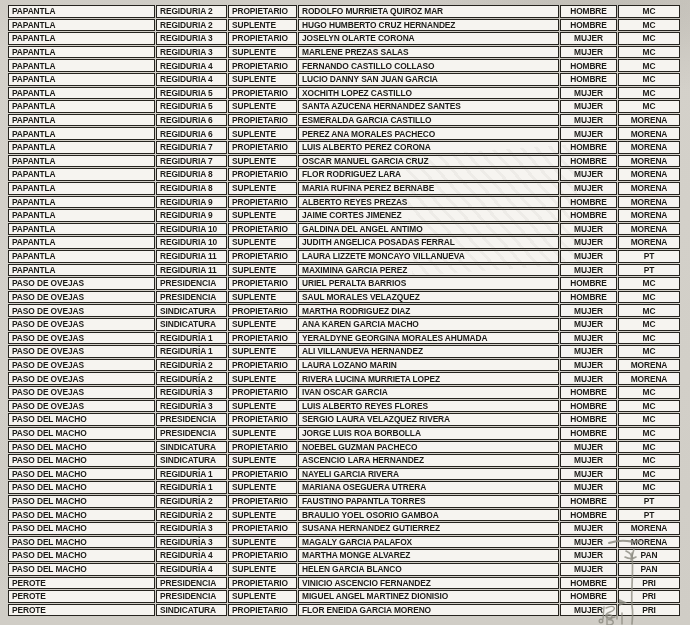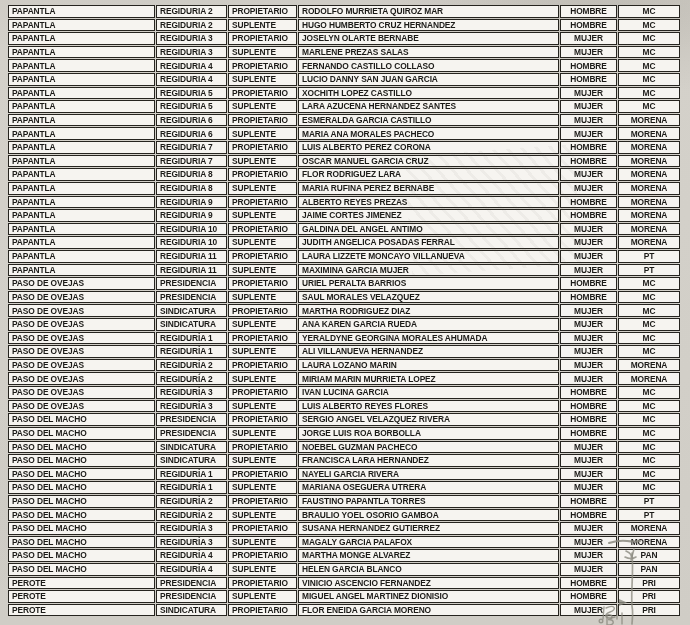--- a/index.html
+++ b/index.html
@@ -71,21 +71,21 @@
           <td class="c-office">REGIDURIA 2</td>
           <td class="c-role">SUPLENTE</td>
           <td class="c-name">HUGO HUMBERTO CRUZ HERNANDEZ</td>
           <td class="c-gender">HOMBRE</td>
           <td class="c-party">MC</td>
         </tr>
         <tr>
           <td class="c-muni">PAPANTLA</td>
           <td class="c-office">REGIDURIA 3</td>
           <td class="c-role">PROPIETARIO</td>
-          <td class="c-name">JOSELYN OLARTE BERNABE</td>
+          <td class="c-name">JOSELYN OLARTE CORONA</td>
           <td class="c-gender">MUJER</td>
           <td class="c-party">MC</td>
         </tr>
         <tr>
           <td class="c-muni">PAPANTLA</td>
           <td class="c-office">REGIDURIA 3</td>
           <td class="c-role">SUPLENTE</td>
           <td class="c-name">MARLENE PREZAS SALAS</td>
           <td class="c-gender">MUJER</td>
           <td class="c-party">MC</td>
@@ -111,37 +111,37 @@
           <td class="c-office">REGIDURIA 5</td>
           <td class="c-role">PROPIETARIO</td>
           <td class="c-name">XOCHITH LOPEZ CASTILLO</td>
           <td class="c-gender">MUJER</td>
           <td class="c-party">MC</td>
         </tr>
         <tr>
           <td class="c-muni">PAPANTLA</td>
           <td class="c-office">REGIDURIA 5</td>
           <td class="c-role">SUPLENTE</td>
-          <td class="c-name">LARA AZUCENA HERNANDEZ SANTES</td>
+          <td class="c-name">SANTA AZUCENA HERNANDEZ SANTES</td>
           <td class="c-gender">MUJER</td>
           <td class="c-party">MC</td>
         </tr>
         <tr>
           <td class="c-muni">PAPANTLA</td>
           <td class="c-office">REGIDURIA 6</td>
           <td class="c-role">PROPIETARIO</td>
           <td class="c-name">ESMERALDA GARCIA CASTILLO</td>
           <td class="c-gender">MUJER</td>
           <td class="c-party">MORENA</td>
         </tr>
         <tr>
           <td class="c-muni">PAPANTLA</td>
           <td class="c-office">REGIDURIA 6</td>
           <td class="c-role">SUPLENTE</td>
-          <td class="c-name">MARIA ANA MORALES PACHECO</td>
+          <td class="c-name">PEREZ ANA MORALES PACHECO</td>
           <td class="c-gender">MUJER</td>
           <td class="c-party">MORENA</td>
         </tr>
         <tr>
           <td class="c-muni">PAPANTLA</td>
           <td class="c-office">REGIDURIA 7</td>
           <td class="c-role">PROPIETARIO</td>
           <td class="c-name">LUIS ALBERTO PEREZ CORONA</td>
           <td class="c-gender">HOMBRE</td>
           <td class="c-party">MORENA</td>
@@ -207,21 +207,21 @@
           <td class="c-office">REGIDURIA 11</td>
           <td class="c-role">PROPIETARIO</td>
           <td class="c-name">LAURA LIZZETE MONCAYO VILLANUEVA</td>
           <td class="c-gender">MUJER</td>
           <td class="c-party">PT</td>
         </tr>
         <tr>
           <td class="c-muni">PAPANTLA</td>
           <td class="c-office">REGIDURIA 11</td>
           <td class="c-role">SUPLENTE</td>
-          <td class="c-name">MAXIMINA GARCIA MUJER</td>
+          <td class="c-name">MAXIMINA GARCIA PEREZ</td>
           <td class="c-gender">MUJER</td>
           <td class="c-party">PT</td>
         </tr>
         <tr>
           <td class="c-muni">PASO DE OVEJAS</td>
           <td class="c-office">PRESIDENCIA</td>
           <td class="c-role">PROPIETARIO</td>
           <td class="c-name">URIEL PERALTA BARRIOS</td>
           <td class="c-gender">HOMBRE</td>
           <td class="c-party">MC</td>
@@ -239,21 +239,21 @@
           <td class="c-office">SINDICATURA</td>
           <td class="c-role">PROPIETARIO</td>
           <td class="c-name">MARTHA RODRIGUEZ DIAZ</td>
           <td class="c-gender">MUJER</td>
           <td class="c-party">MC</td>
         </tr>
         <tr>
           <td class="c-muni">PASO DE OVEJAS</td>
           <td class="c-office">SINDICATURA</td>
           <td class="c-role">SUPLENTE</td>
-          <td class="c-name">ANA KAREN GARCIA RUEDA</td>
+          <td class="c-name">ANA KAREN GARCIA MACHO</td>
           <td class="c-gender">MUJER</td>
           <td class="c-party">MC</td>
         </tr>
         <tr>
           <td class="c-muni">PASO DE OVEJAS</td>
           <td class="c-office">REGIDURÍA 1</td>
           <td class="c-role">PROPIETARIO</td>
           <td class="c-name">YERALDYNE GEORGINA MORALES AHUMADA</td>
           <td class="c-gender">MUJER</td>
           <td class="c-party">MC</td>
@@ -271,45 +271,45 @@
           <td class="c-office">REGIDURÍA 2</td>
           <td class="c-role">PROPIETARIO</td>
           <td class="c-name">LAURA LOZANO MARIN</td>
           <td class="c-gender">MUJER</td>
           <td class="c-party">MORENA</td>
         </tr>
         <tr>
           <td class="c-muni">PASO DE OVEJAS</td>
           <td class="c-office">REGIDURÍA 2</td>
           <td class="c-role">SUPLENTE</td>
-          <td class="c-name">MIRIAM MARIN MURRIETA LOPEZ</td>
+          <td class="c-name">RIVERA LUCINA MURRIETA LOPEZ</td>
           <td class="c-gender">MUJER</td>
           <td class="c-party">MORENA</td>
         </tr>
         <tr>
           <td class="c-muni">PASO DE OVEJAS</td>
           <td class="c-office">REGIDURÍA 3</td>
           <td class="c-role">PROPIETARIO</td>
-          <td class="c-name">IVAN LUCINA GARCIA</td>
+          <td class="c-name">IVAN OSCAR GARCIA</td>
           <td class="c-gender">HOMBRE</td>
           <td class="c-party">MC</td>
         </tr>
         <tr>
           <td class="c-muni">PASO DE OVEJAS</td>
           <td class="c-office">REGIDURÍA 3</td>
           <td class="c-role">SUPLENTE</td>
           <td class="c-name">LUIS ALBERTO REYES FLORES</td>
           <td class="c-gender">HOMBRE</td>
           <td class="c-party">MC</td>
         </tr>
         <tr>
           <td class="c-muni">PASO DEL MACHO</td>
           <td class="c-office">PRESIDENCIA</td>
           <td class="c-role">PROPIETARIO</td>
-          <td class="c-name">SERGIO ANGEL VELAZQUEZ RIVERA</td>
+          <td class="c-name">SERGIO LAURA VELAZQUEZ RIVERA</td>
           <td class="c-gender">HOMBRE</td>
           <td class="c-party">MC</td>
         </tr>
         <tr>
           <td class="c-muni">PASO DEL MACHO</td>
           <td class="c-office">PRESIDENCIA</td>
           <td class="c-role">SUPLENTE</td>
           <td class="c-name">JORGE LUIS ROA BORBOLLA</td>
           <td class="c-gender">HOMBRE</td>
           <td class="c-party">MC</td>
@@ -319,21 +319,21 @@
           <td class="c-office">SINDICATURA</td>
           <td class="c-role">PROPIETARIO</td>
           <td class="c-name">NOEBEL GUZMAN PACHECO</td>
           <td class="c-gender">MUJER</td>
           <td class="c-party">MC</td>
         </tr>
         <tr>
           <td class="c-muni">PASO DEL MACHO</td>
           <td class="c-office">SINDICATURA</td>
           <td class="c-role">SUPLENTE</td>
-          <td class="c-name">FRANCISCA LARA HERNANDEZ</td>
+          <td class="c-name">ASCENCIO LARA HERNANDEZ</td>
           <td class="c-gender">MUJER</td>
           <td class="c-party">MC</td>
         </tr>
         <tr>
           <td class="c-muni">PASO DEL MACHO</td>
           <td class="c-office">REGIDURÍA 1</td>
           <td class="c-role">PROPIETARIO</td>
           <td class="c-name">NAYELI GARCIA RIVERA</td>
           <td class="c-gender">MUJER</td>
           <td class="c-party">MC</td>

